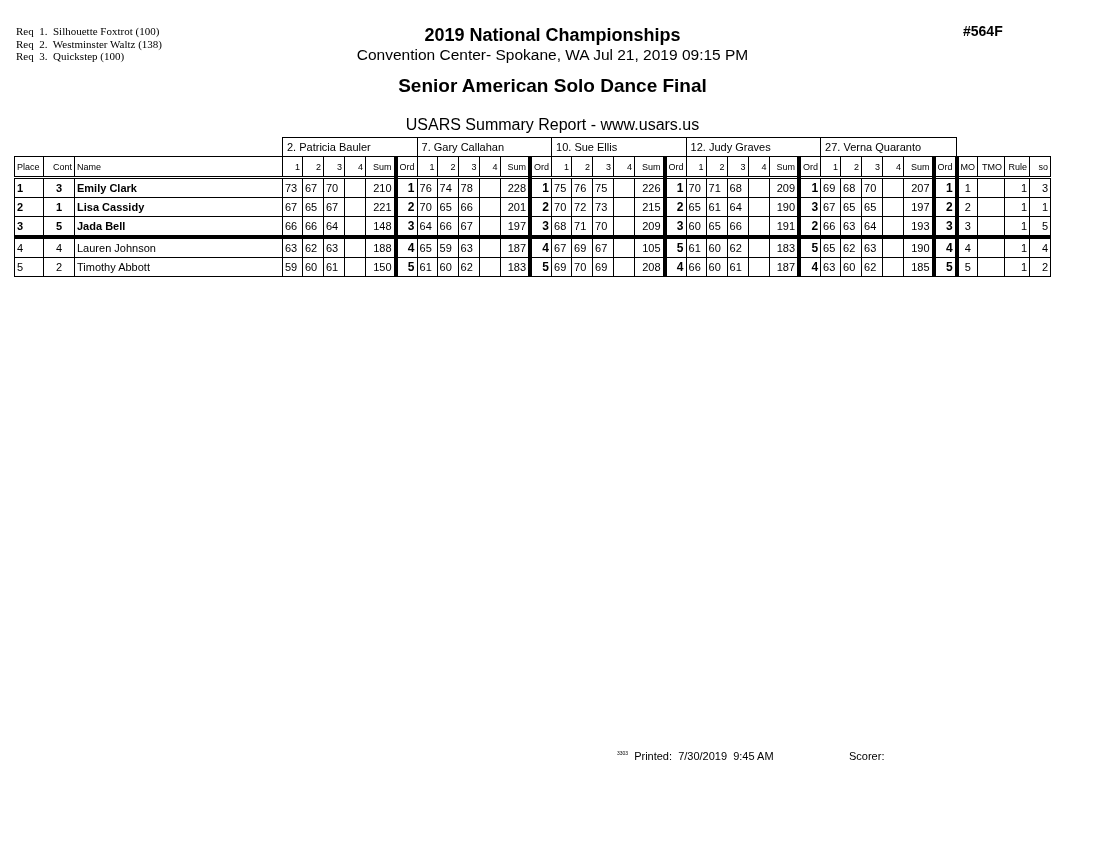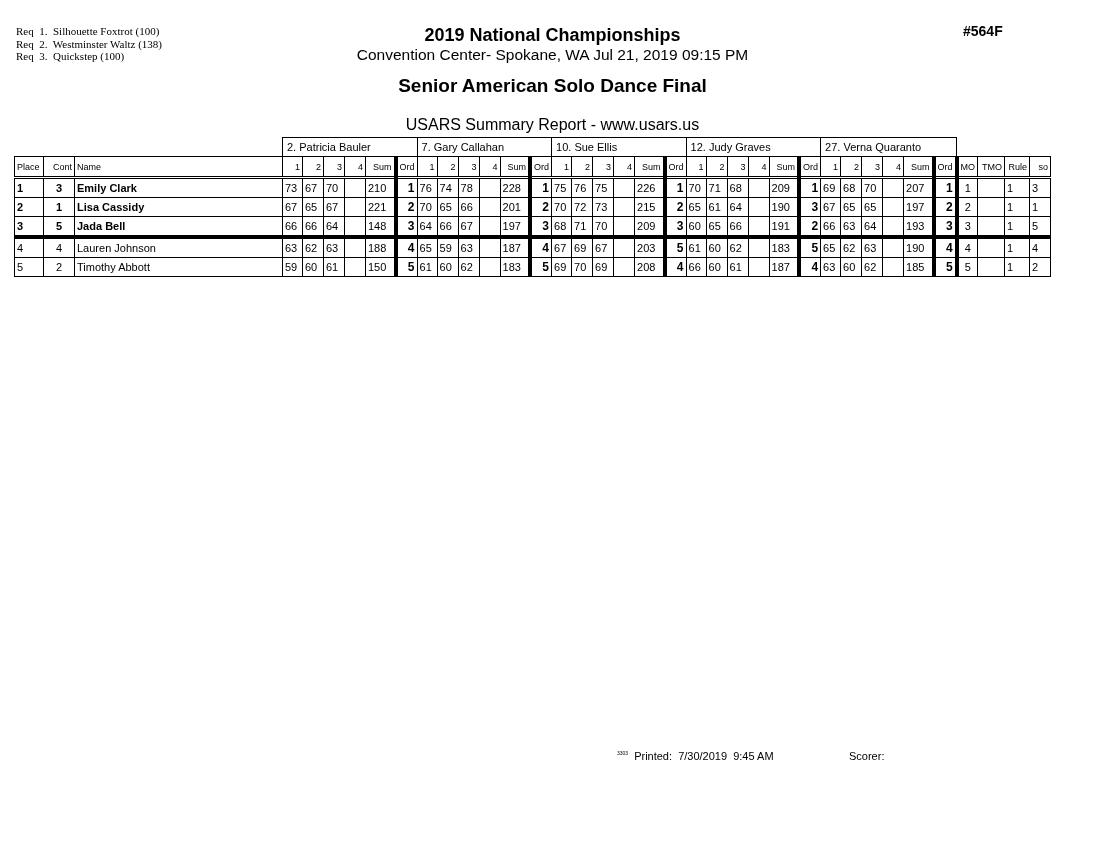--- a/index.html
+++ b/index.html
@@ -17,21 +17,21 @@
   table.results { position:absolute; left:14px; top:137px; border-collapse:collapse;
                   table-layout:fixed; font-size:11px; }
   table.results td { border:1px solid #000; padding:0 2px; height:18px; line-height:18px;
                      white-space:nowrap; overflow:hidden; }
   tr.judge-row td { height:18px; font-size:11px; }
   tr.judge-row td.blank { border:none; }
   tr.judge-row td.judge { text-align:left; padding-left:4px; }
   tr.colhdr td { font-size:9px; text-align:right; height:19px; }
   tr.colhdr td.l { text-align:left; }
   tr.colhdr td { border-bottom:3px double #000; }
-  td.num { }
+  td.num { text-align:right; }
   td.ctr { text-align:center; }
   td.ord { font-weight:bold; text-align:right; font-size:12px; border-left:4px solid #000 !important; }
   td.ordh { border-left:4px solid #000 !important; }
   td.lft { text-align:left; }
   tr.bold td.b { font-weight:bold; }
   tr.sep td { border-bottom:4px solid #000; }
   .footer-printed { position:absolute; left:617px; top:750px; font-size:11px; white-space:pre; }
   .footer-printed .tiny { font-size:5px; vertical-align:top; margin-right:6px; }
   .footer-scorer { position:absolute; left:849px; top:750px; font-size:11px; }
 </style>
@@ -273,21 +273,21 @@
         <td class="lft">65</td>
         <td class="lft">59</td>
         <td class="lft">63</td>
         <td class="lft"></td>
         <td class="num">187</td>
         <td class="ord">4</td>
         <td class="lft">67</td>
         <td class="lft">69</td>
         <td class="lft">67</td>
         <td class="lft"></td>
-        <td class="num">203</td>
+        <td class="num">105</td>
         <td class="ord">5</td>
         <td class="lft">61</td>
         <td class="lft">60</td>
         <td class="lft">62</td>
         <td class="lft"></td>
         <td class="num">183</td>
         <td class="ord">5</td>
         <td class="lft">65</td>
         <td class="lft">62</td>
         <td class="lft">63</td>

